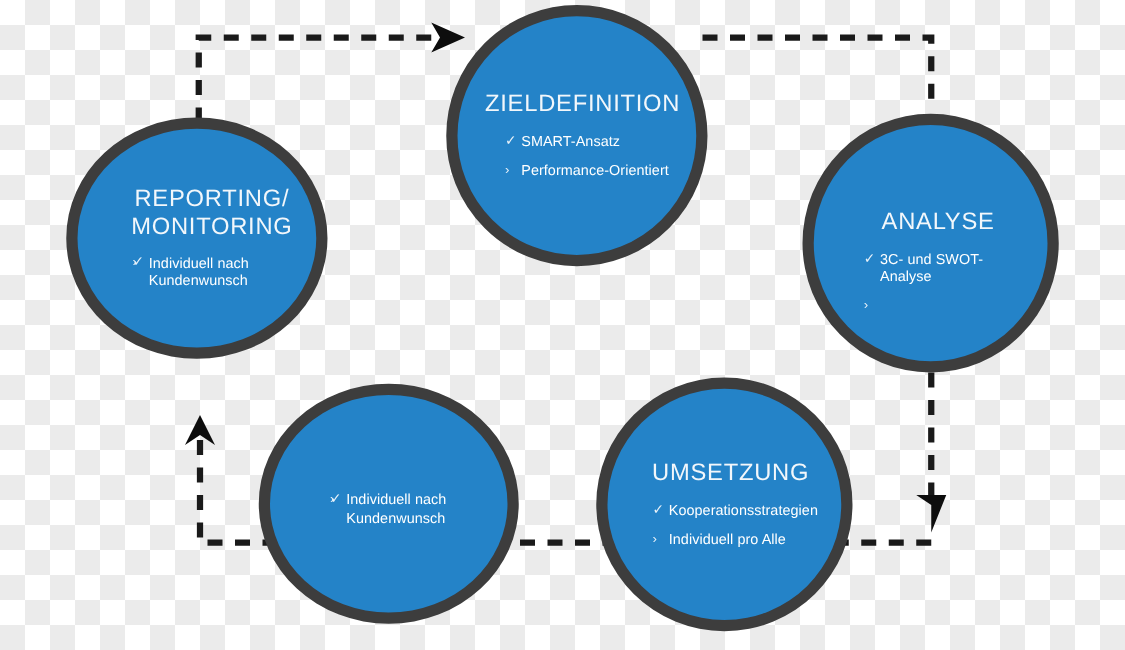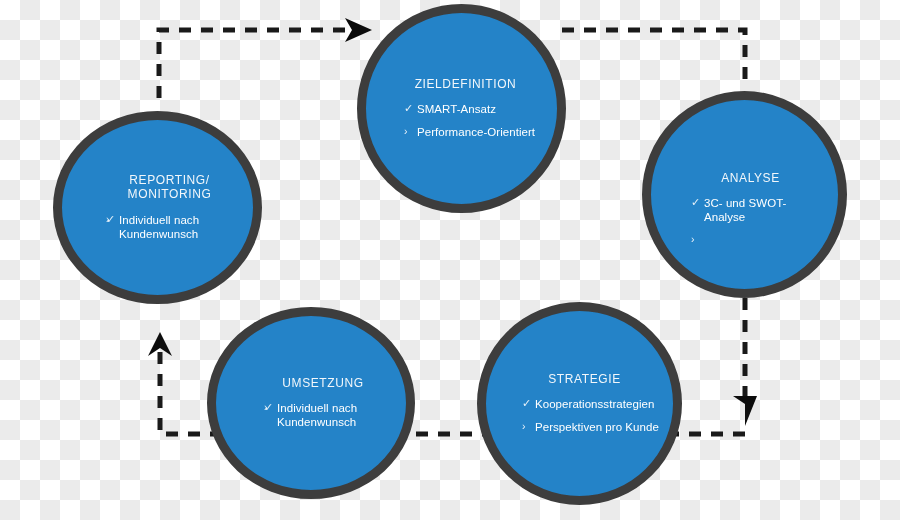--- a/index.html
+++ b/index.html
@@ -47,21 +47,21 @@
     flex-direction: column;
     justify-content: center;
     color: #ffffff;
   }
   .node-inner {
     padding: 0 12px;
     box-sizing: border-box;
     width: 100%;
   }
   .node-title {
-    font-size: 12px;
+    font-size: 19px;
     letter-spacing: 0.6px;
     font-weight: 400;
     line-height: 1.16;
     color: #f2f7fb;
     margin-bottom: 11px;
     white-space: pre-line;
   }
   .bullets {
     list-style: none;
     margin: 0;
@@ -81,21 +81,21 @@
     position: absolute;
     left: 0;
     top: 0;
     font-size: 11px;
     color: #e9f2f9;
   }
   .bullet .marker.chevron { font-size: 10.5px; }
 
   
   #node-reporting {
-    left: 53px; top: 111px; width: 209px; height: 193px;
+    left: 53px; top: 94px; width: 209px; height: 193px;
     text-align: center;
   }
   #node-reporting .node-inner { padding-left: 34px; padding-right: 10px; }
   #node-reporting .bullets { text-align: left; margin-left: 10px; }
 
   #node-zieldefinition {
     left: 357px; top: 4px; width: 209px; height: 209px;
     text-align: center;
   }
   #node-zieldefinition .node-inner { padding-left: 22px; padding-right: 14px; }
@@ -196,42 +196,41 @@
         </li>
         <li class="bullet">
           <span class="marker chevron">›</span>
         </li>
       </ul>
     </div>
   </div>
 
   <div class="node" id="node-umsetzung">
     <div class="node-inner">
+      <ul class="bullets">
+        <li class="bullet">
+          <span class="marker check">✓</span>
+        </li>
+        <li class="bullet">
+          <span class="marker chevron">›</span>
+          <span>Individuell nach Kundenwunsch</span>
+        </li>
+      </ul>
+    </div>
+  </div>
+
+  <div class="node" id="node-strategie">
+    <div class="node-inner">
       <div class="node-title">UMSETZUNG</div>
       <ul class="bullets">
         <li class="bullet">
           <span class="marker check">✓</span>
-        </li>
-        <li class="bullet">
-          <span class="marker chevron">›</span>
-          <span>Individuell nach Kundenwunsch</span>
-        </li>
-      </ul>
-    </div>
-  </div>
-
-  <div class="node" id="node-strategie">
-    <div class="node-inner">
-      <div class="node-title">STRATEGIE</div>
-      <ul class="bullets">
-        <li class="bullet">
-          <span class="marker check">✓</span>
           <span>Kooperationsstrategien</span>
         </li>
         <li class="bullet">
           <span class="marker chevron">›</span>
-          <span>Perspektiven pro Kunde</span>
+          <span>Individuell pro Alle</span>
         </li>
       </ul>
     </div>
   </div>
 
 </div>
 
 </body></html>

